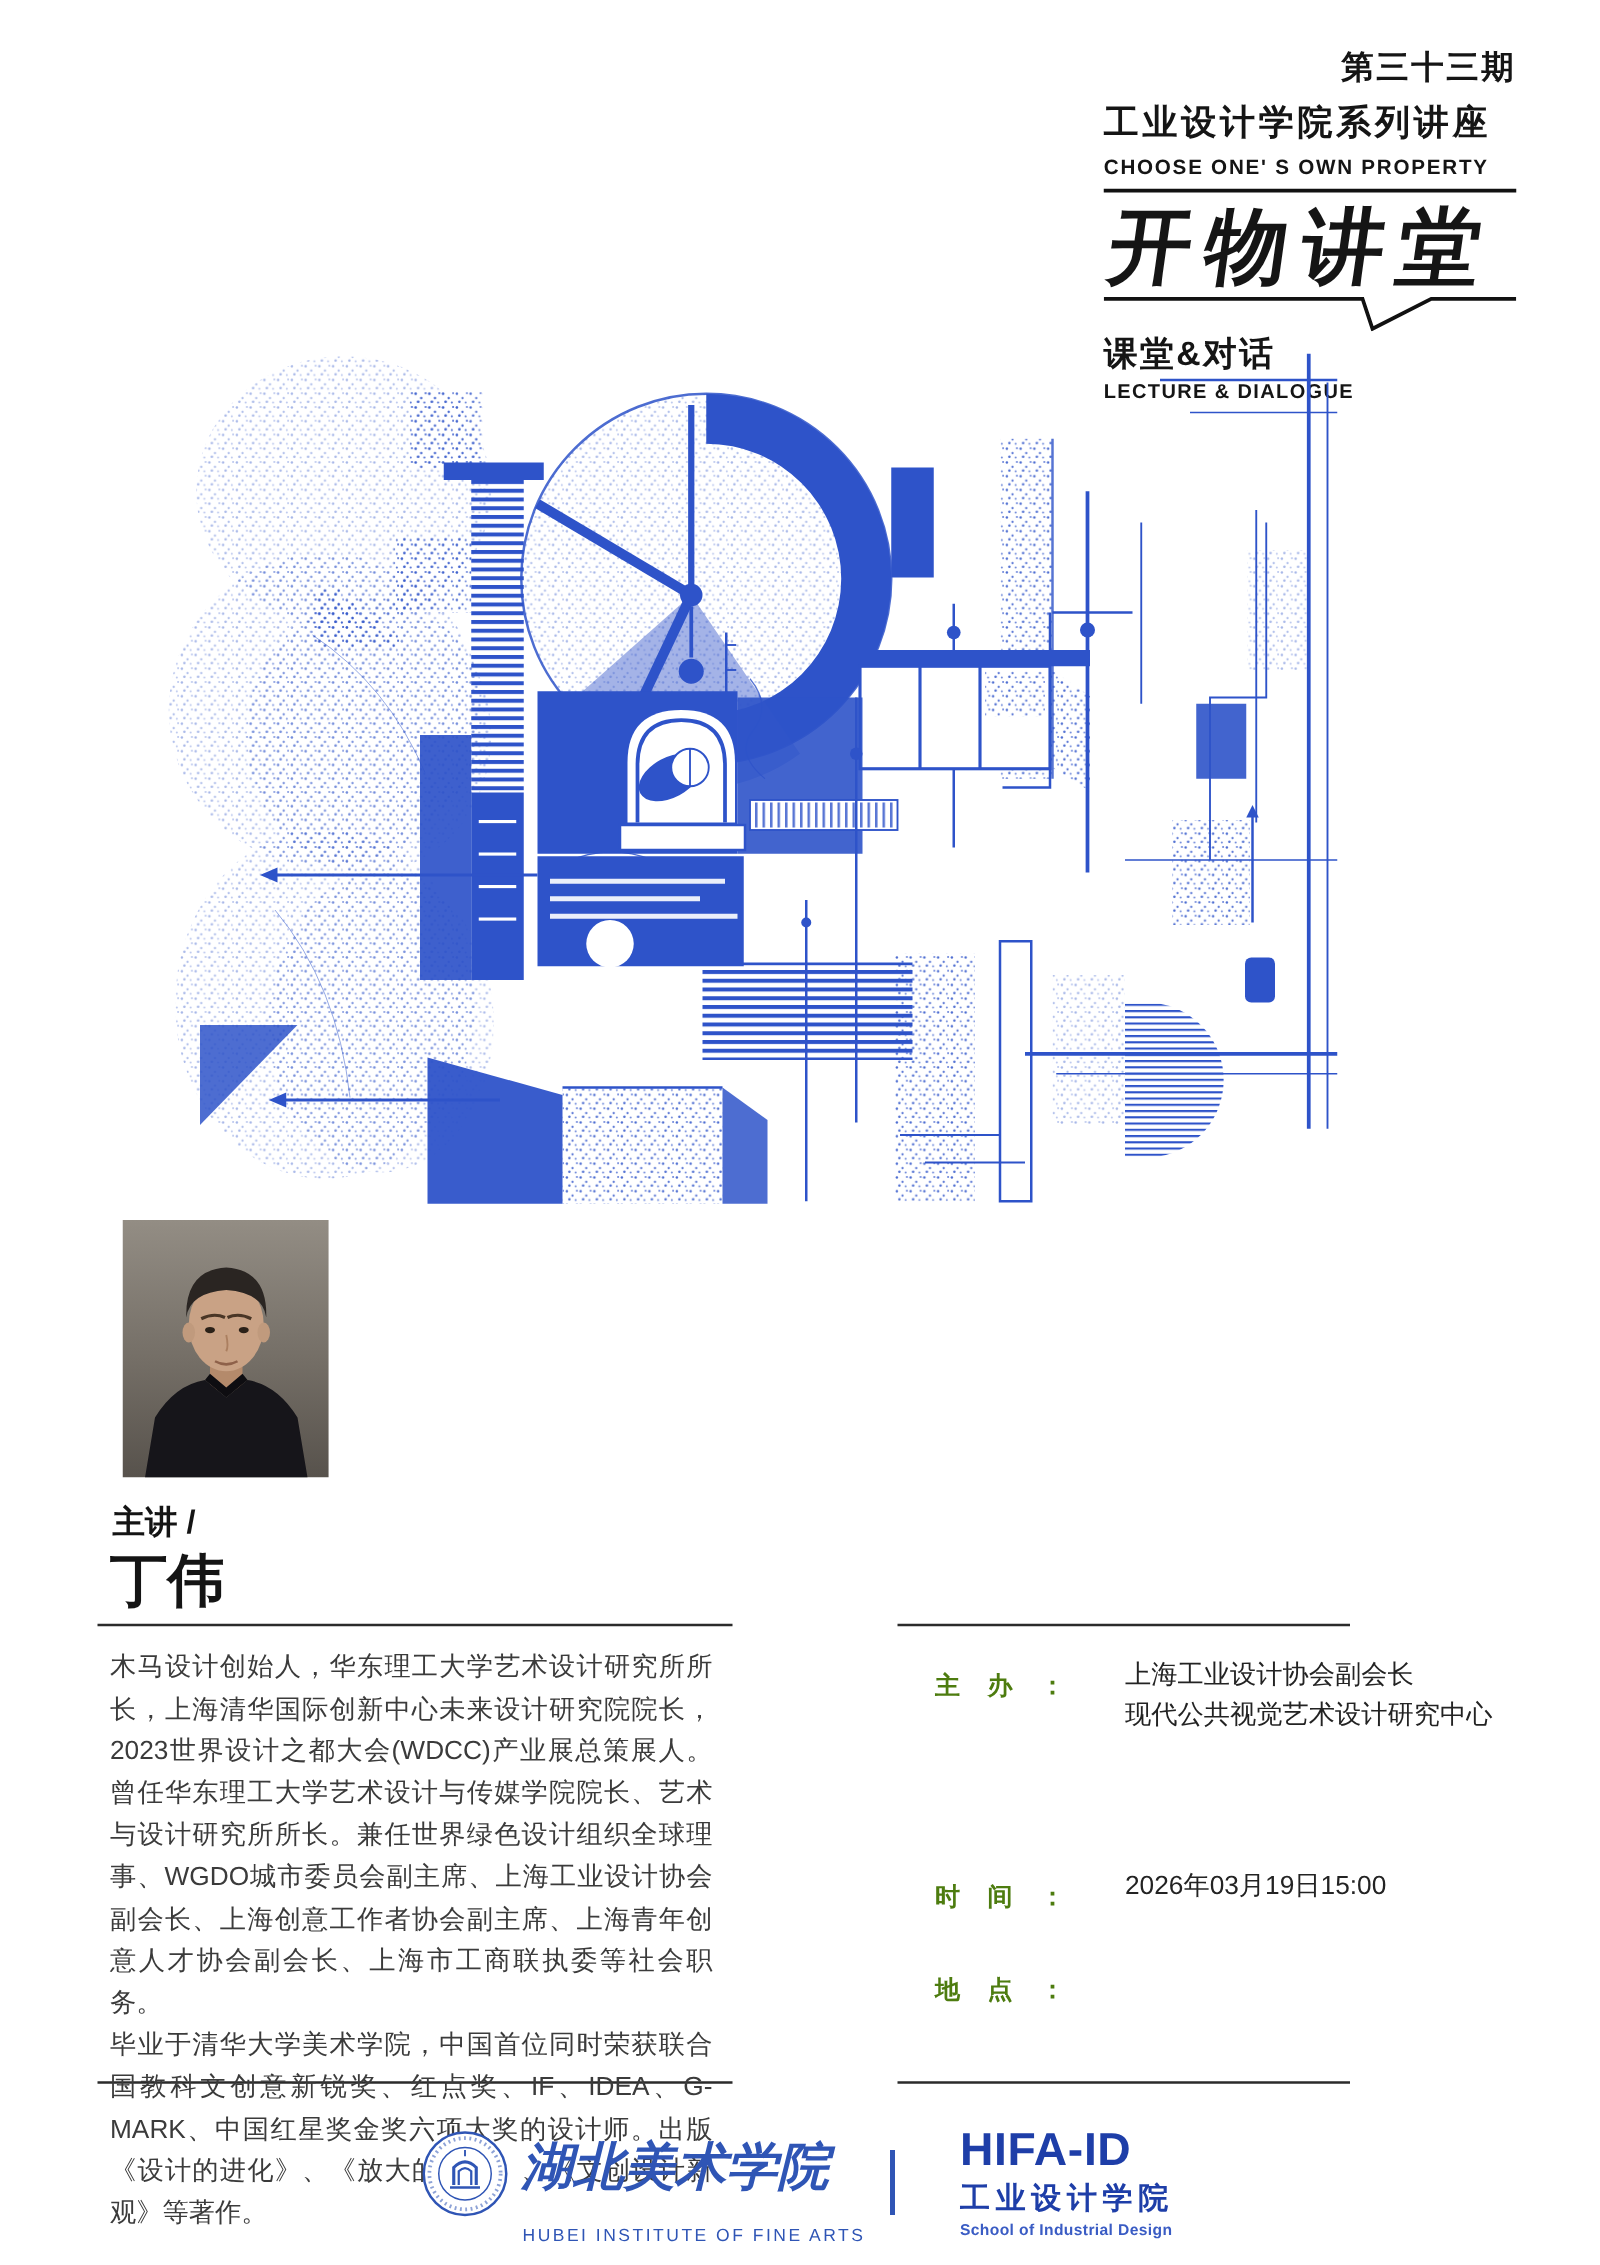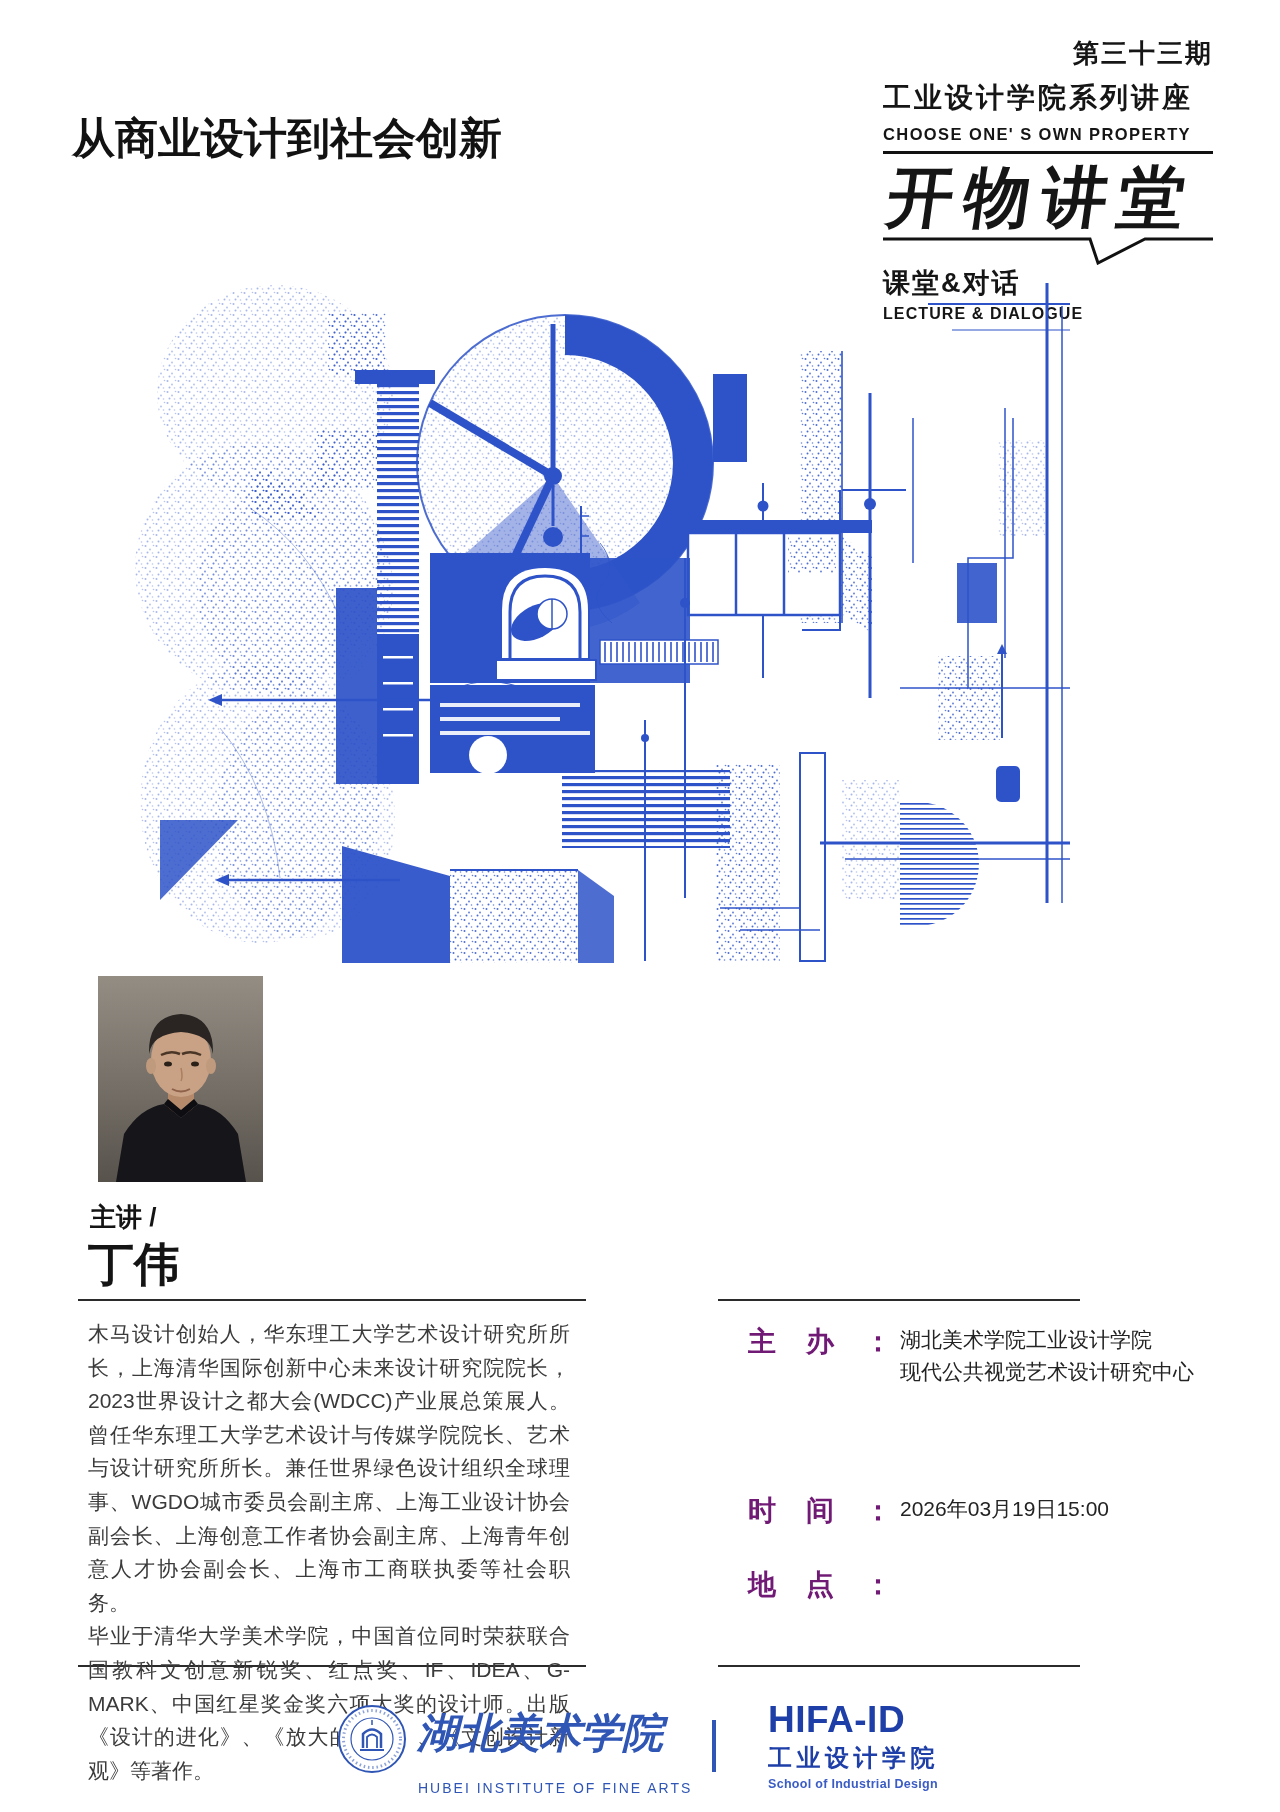--- a/index.html
+++ b/index.html
@@ -37,42 +37,41 @@
   .dr1{left:718px; top:1299px; width:362px;}
   .dr2{left:718px; top:1665px; width:362px;}
 
   .bio{position:absolute; left:88px; top:1317px; width:482px;
        font-size:21px; line-height:1.6; color:#3b3b3b; text-align:justify;}
   .bio p{margin:0;}
 
   
   .info-row{position:absolute; left:748px; display:flex; align-items:flex-start;}
   .info-row.r1{top:1323px;} .info-row.r2{top:1492px;} .info-row.r3{top:1566px;}
-  .info-label{width:152px; flex:none; font-size:28px; font-weight:800; color:#701a75; letter-spacing:1px; white-space:nowrap;}
+  .info-label{width:152px; flex:none; font-size:20px; font-weight:800; color:#4d7c0f; letter-spacing:1px; white-space:nowrap;margin-top:12px;}
   .info-value{font-size:21px; color:#232323; line-height:1.5; white-space:pre-line; padding-top:1px;}
 
   
   .seal{position:absolute; left:336px; top:1703px;}
   .inst-cn{position:absolute; left:417px; top:1706px; font-size:41px; font-weight:700; font-style:italic;
            color:#2f55b5; white-space:nowrap;}
   .inst-en{position:absolute; left:418px; top:1760px; font-size:14px; font-weight:400; letter-spacing:2px;
            color:#2f55b5; white-space:nowrap;margin-top:20px;}
   .logo-sep{position:absolute; left:712px; top:1720px; width:4px; height:52px; background:#2f55b5;}
   .hifa{position:absolute; left:768px; top:1701px;}
   .hifa-abbr{font-size:37px; font-weight:900; color:#1e3ea8; letter-spacing:.5px; line-height:1;}
   .hifa-cn{font-size:24px; font-weight:800; letter-spacing:4.5px; color:#1e3ea8; margin-top:4px;}
   .hifa-en{font-size:12.5px; font-weight:700; color:#3a5cc4; margin-top:3px; letter-spacing:.3px;}
 </style>
 </head>
 <body>
 
 <div class="poster">
 
   <div class="hdr-left">
-    <div class="hdr-title">从商业设计到社会创新</div>
   </div>
 
   <div class="hdr-right">
     <div class="issue">第三十三期</div>
     <div class="series">工业设计学院系列讲座</div>
     <div class="series-en">CHOOSE ONE' S OWN PROPERTY</div>
     <div class="rule1"></div>
     <div class="brand">开物讲堂</div>
     <svg class="bubble-svg" width="330" height="30" viewBox="0 0 330 30">
       <path d="M0 4 H207 L215 28 L262 4 H330" fill="none" stroke="#111" stroke-width="3"></path>
@@ -255,21 +254,21 @@
   <div class="divider dr1"></div>
   <div class="divider dr2"></div>
 
   <div class="bio">
     <p>木马设计创始人，华东理工大学艺术设计研究所所长，上海清华国际创新中心未来设计研究院院长，2023世界设计之都大会(WDCC)产业展总策展人。曾任华东理工大学艺术设计与传媒学院院长、艺术与设计研究所所长。兼任世界绿色设计组织全球理事、WGDO城市委员会副主席、上海工业设计协会副会长、上海创意工作者协会副主席、上海青年创意人才协会副会长、上海市工商联执委等社会职务。</p>
     <p>毕业于清华大学美术学院，中国首位同时荣获联合国教科文创意新锐奖、红点奖、IF、IDEA、G-MARK、中国红星奖金奖六项大奖的设计师。出版《设计的进化》、《放大的设计》、《文创设计新观》等著作。</p>
   </div>
 
   <div class="info-row r1">
     <div class="info-label">主　办　：</div>
-    <div class="info-value">湖北美术学院工业设计学院
+    <div class="info-value">上海工业设计协会副会长
 现代公共视觉艺术设计研究中心</div>
   </div>
   <div class="info-row r2">
     <div class="info-label">时　间　：</div>
     <div class="info-value">2026年03月19日15:00</div>
   </div>
   <div class="info-row r3">
     <div class="info-label">地　点　：</div>
   </div>
 

